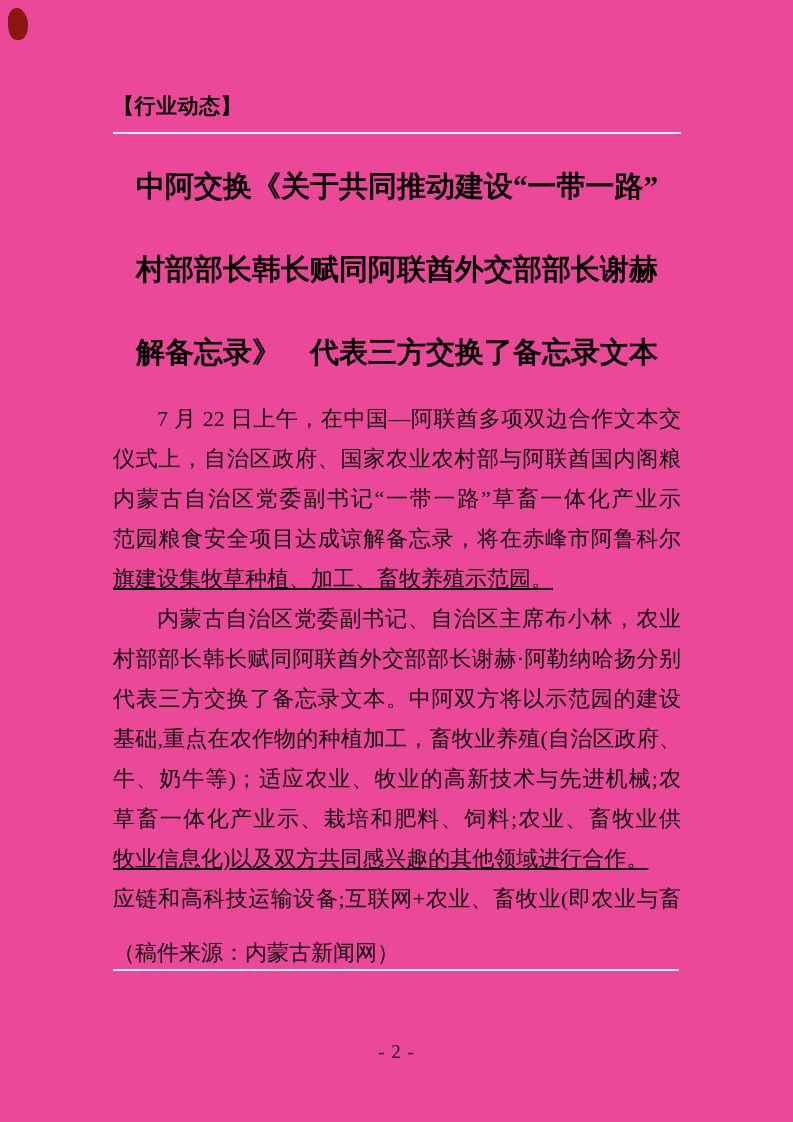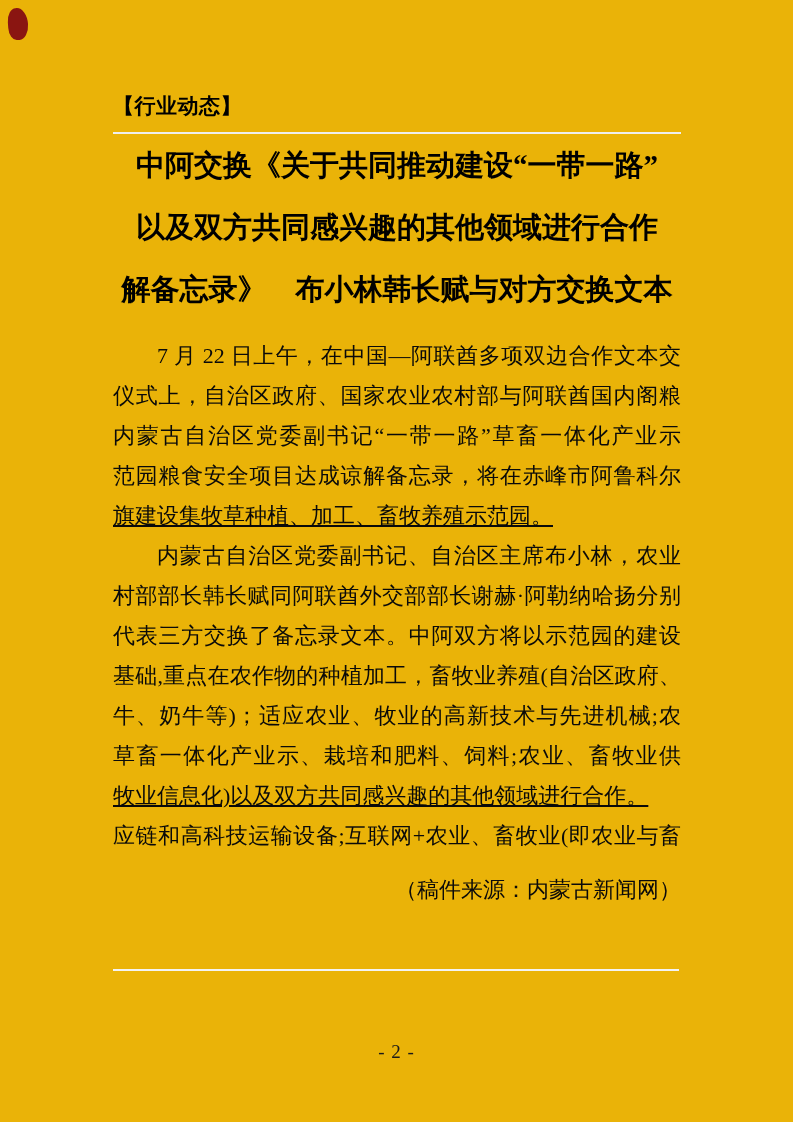--- a/index.html
+++ b/index.html
@@ -1,20 +1,20 @@
 <!DOCTYPE html>
 <html lang="zh"><head>
 <meta charset="utf-8">
 <style>
   html, body { margin: 0; padding: 0; background: #ffffff; }
   .page {
     position: relative;
     width: 793px;
     height: 1122px;
-    background: #eab308;
+    background: #ec4899;
     color: #0a0a0a;
     font-family: "Liberation Serif", "DejaVu Serif", serif;
     overflow: hidden;
   }
   .red-mark {
     position: absolute;
     left: 8px;
     top: 8px;
     width: 20px;
     height: 32px;
@@ -45,39 +45,39 @@
     margin: 0;
     padding: 0;
     font-size: 29px;
     font-weight: 700;
     text-align: center;
     color: #000000;
   }
   .title-line {
     line-height: 62px;
     white-space: nowrap;
+    margin-top: 21px;
   }
   .bodytext {
     margin-top: 16px;
     font-size: 22px;
   }
   .body-line {
     line-height: 40px;
     height: 40px;
     text-align: justify;
     text-align-last: justify;
     overflow: hidden;
   }
   .body-line.indent { padding-left: 44px; }
   .body-line.para-end { text-align-last: left; text-decoration: underline; }
   .source-line {
     margin-top: 14px;
     font-size: 22px;
     line-height: 40px;
-    text-align: right;
   }
   .bottom-divider {
     position: absolute;
     left: 113px;
     top: 969px;
     width: 566px;
     border: none;
     border-top: 2px solid #f3f3f3;
     margin: 0;
   }
@@ -100,22 +100,22 @@
   <div class="red-mark"></div>
 
   <div class="content">
 
     <div class="section-header">【行业动态】</div>
 
     <hr class="divider">
 
     <h1 class="article-title">
       <div class="title-line">中阿交换《关于共同推动建设“一带一路”</div>
-      <div class="title-line">以及双方共同感兴趣的其他领域进行合作</div>
-      <div class="title-line">解备忘录》　布小林韩长赋与对方交换文本</div>
+      <div class="title-line">村部部长韩长赋同阿联酋外交部部长谢赫</div>
+      <div class="title-line">解备忘录》　代表三方交换了备忘录文本</div>
     </h1>
 
     <div class="bodytext">
 
       <div>
         <div class="body-line indent">7 月 22 日上午，在中国—阿联酋多项双边合作文本交换</div>
         <div class="body-line">仪式上，自治区政府、国家农业农村部与阿联酋国内阁粮食</div>
         <div class="body-line">内蒙古自治区党委副书记“一带一路”草畜一体化产业示</div>
         <div class="body-line">范园粮食安全项目达成谅解备忘录，将在赤峰市阿鲁科尔沁</div>
         <div class="body-line para-end">旗建设集牧草种植、加工、畜牧养殖示范园。</div>

